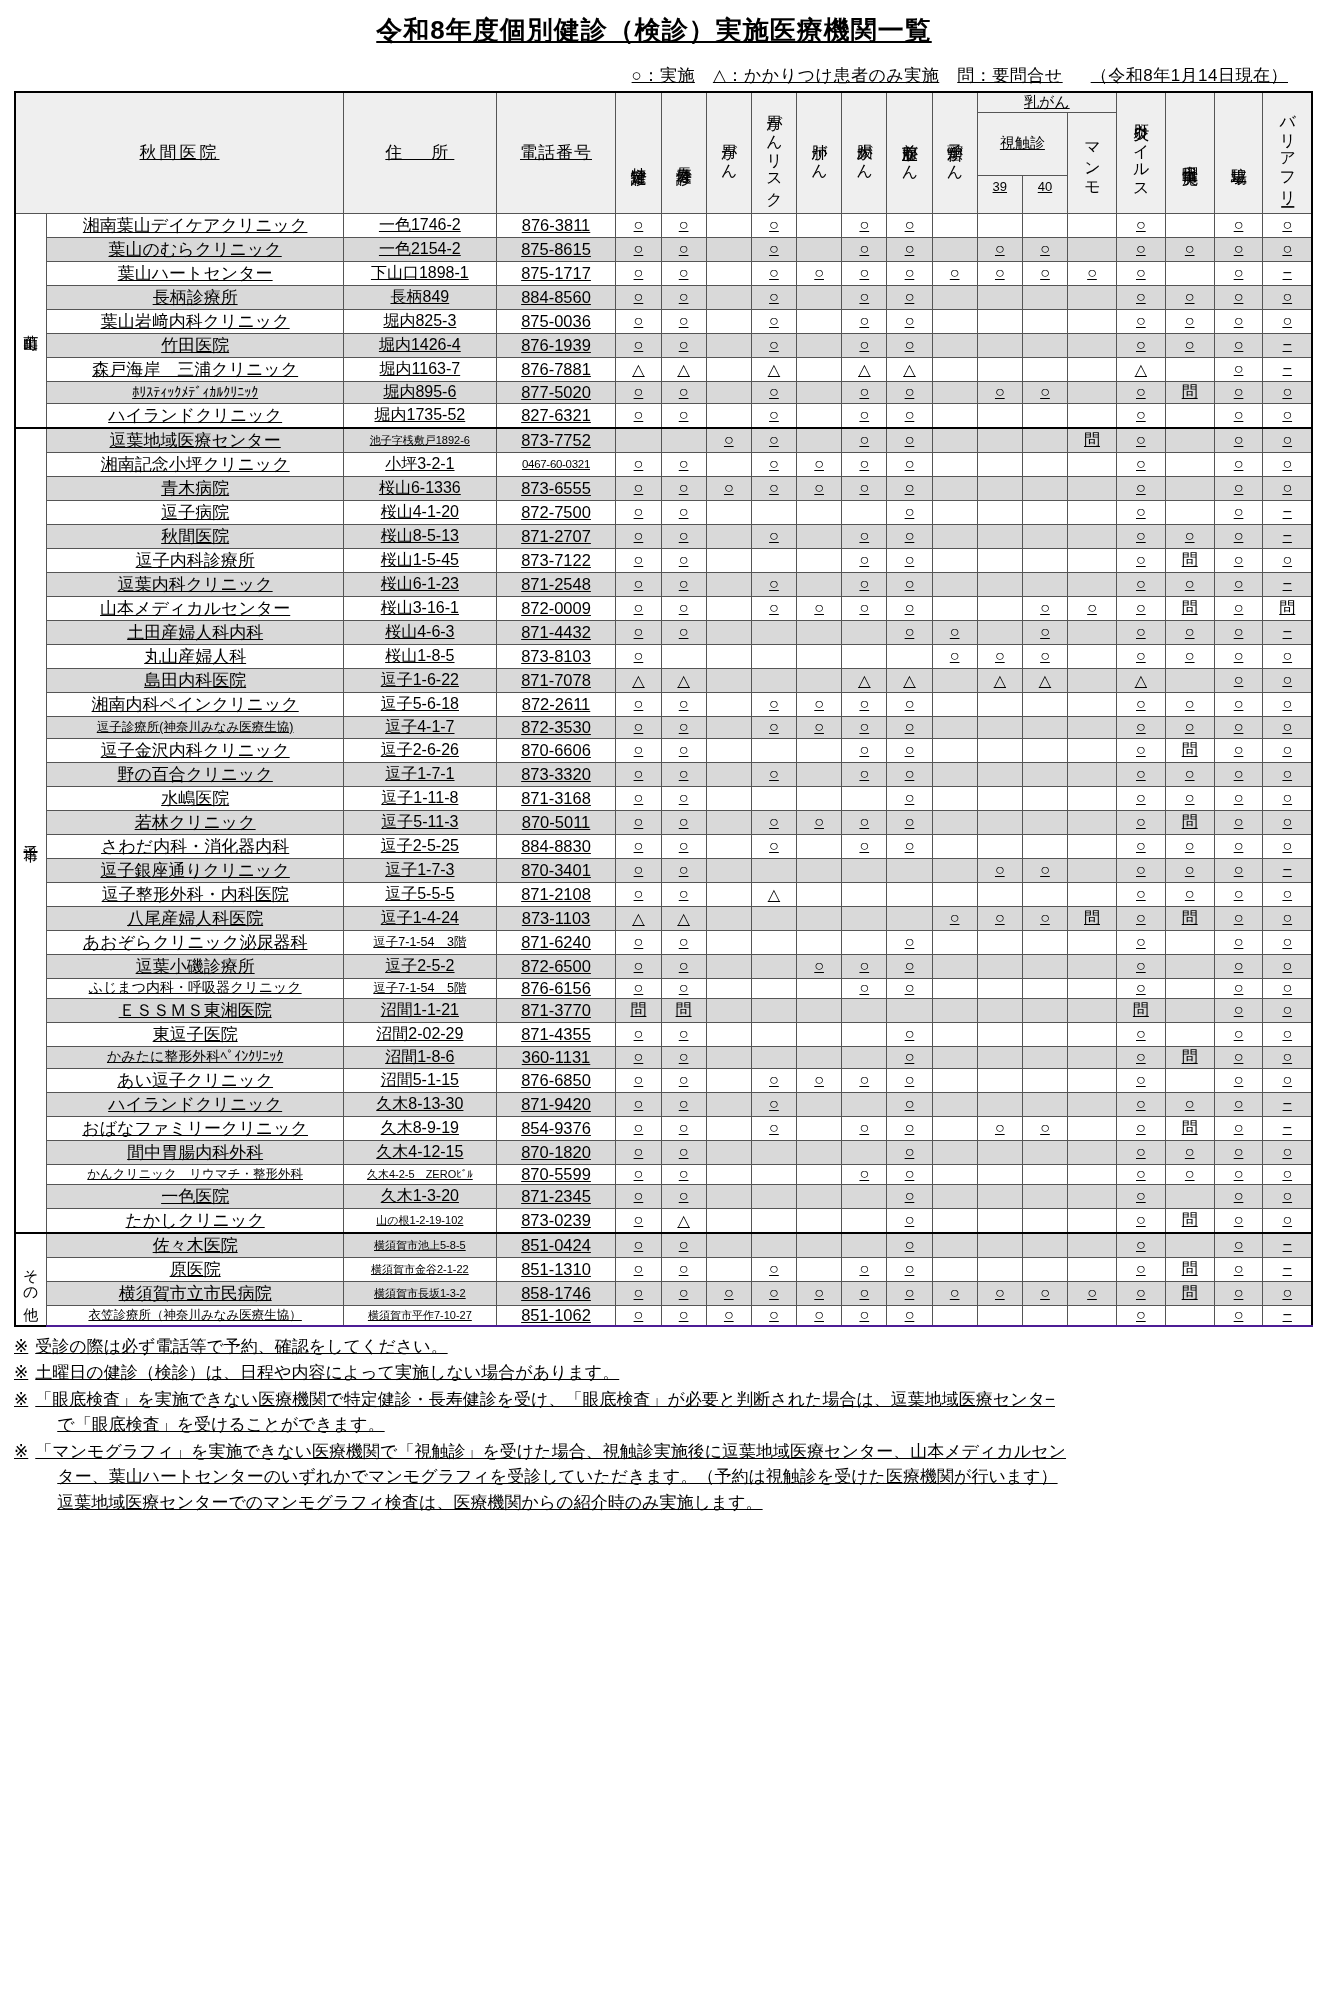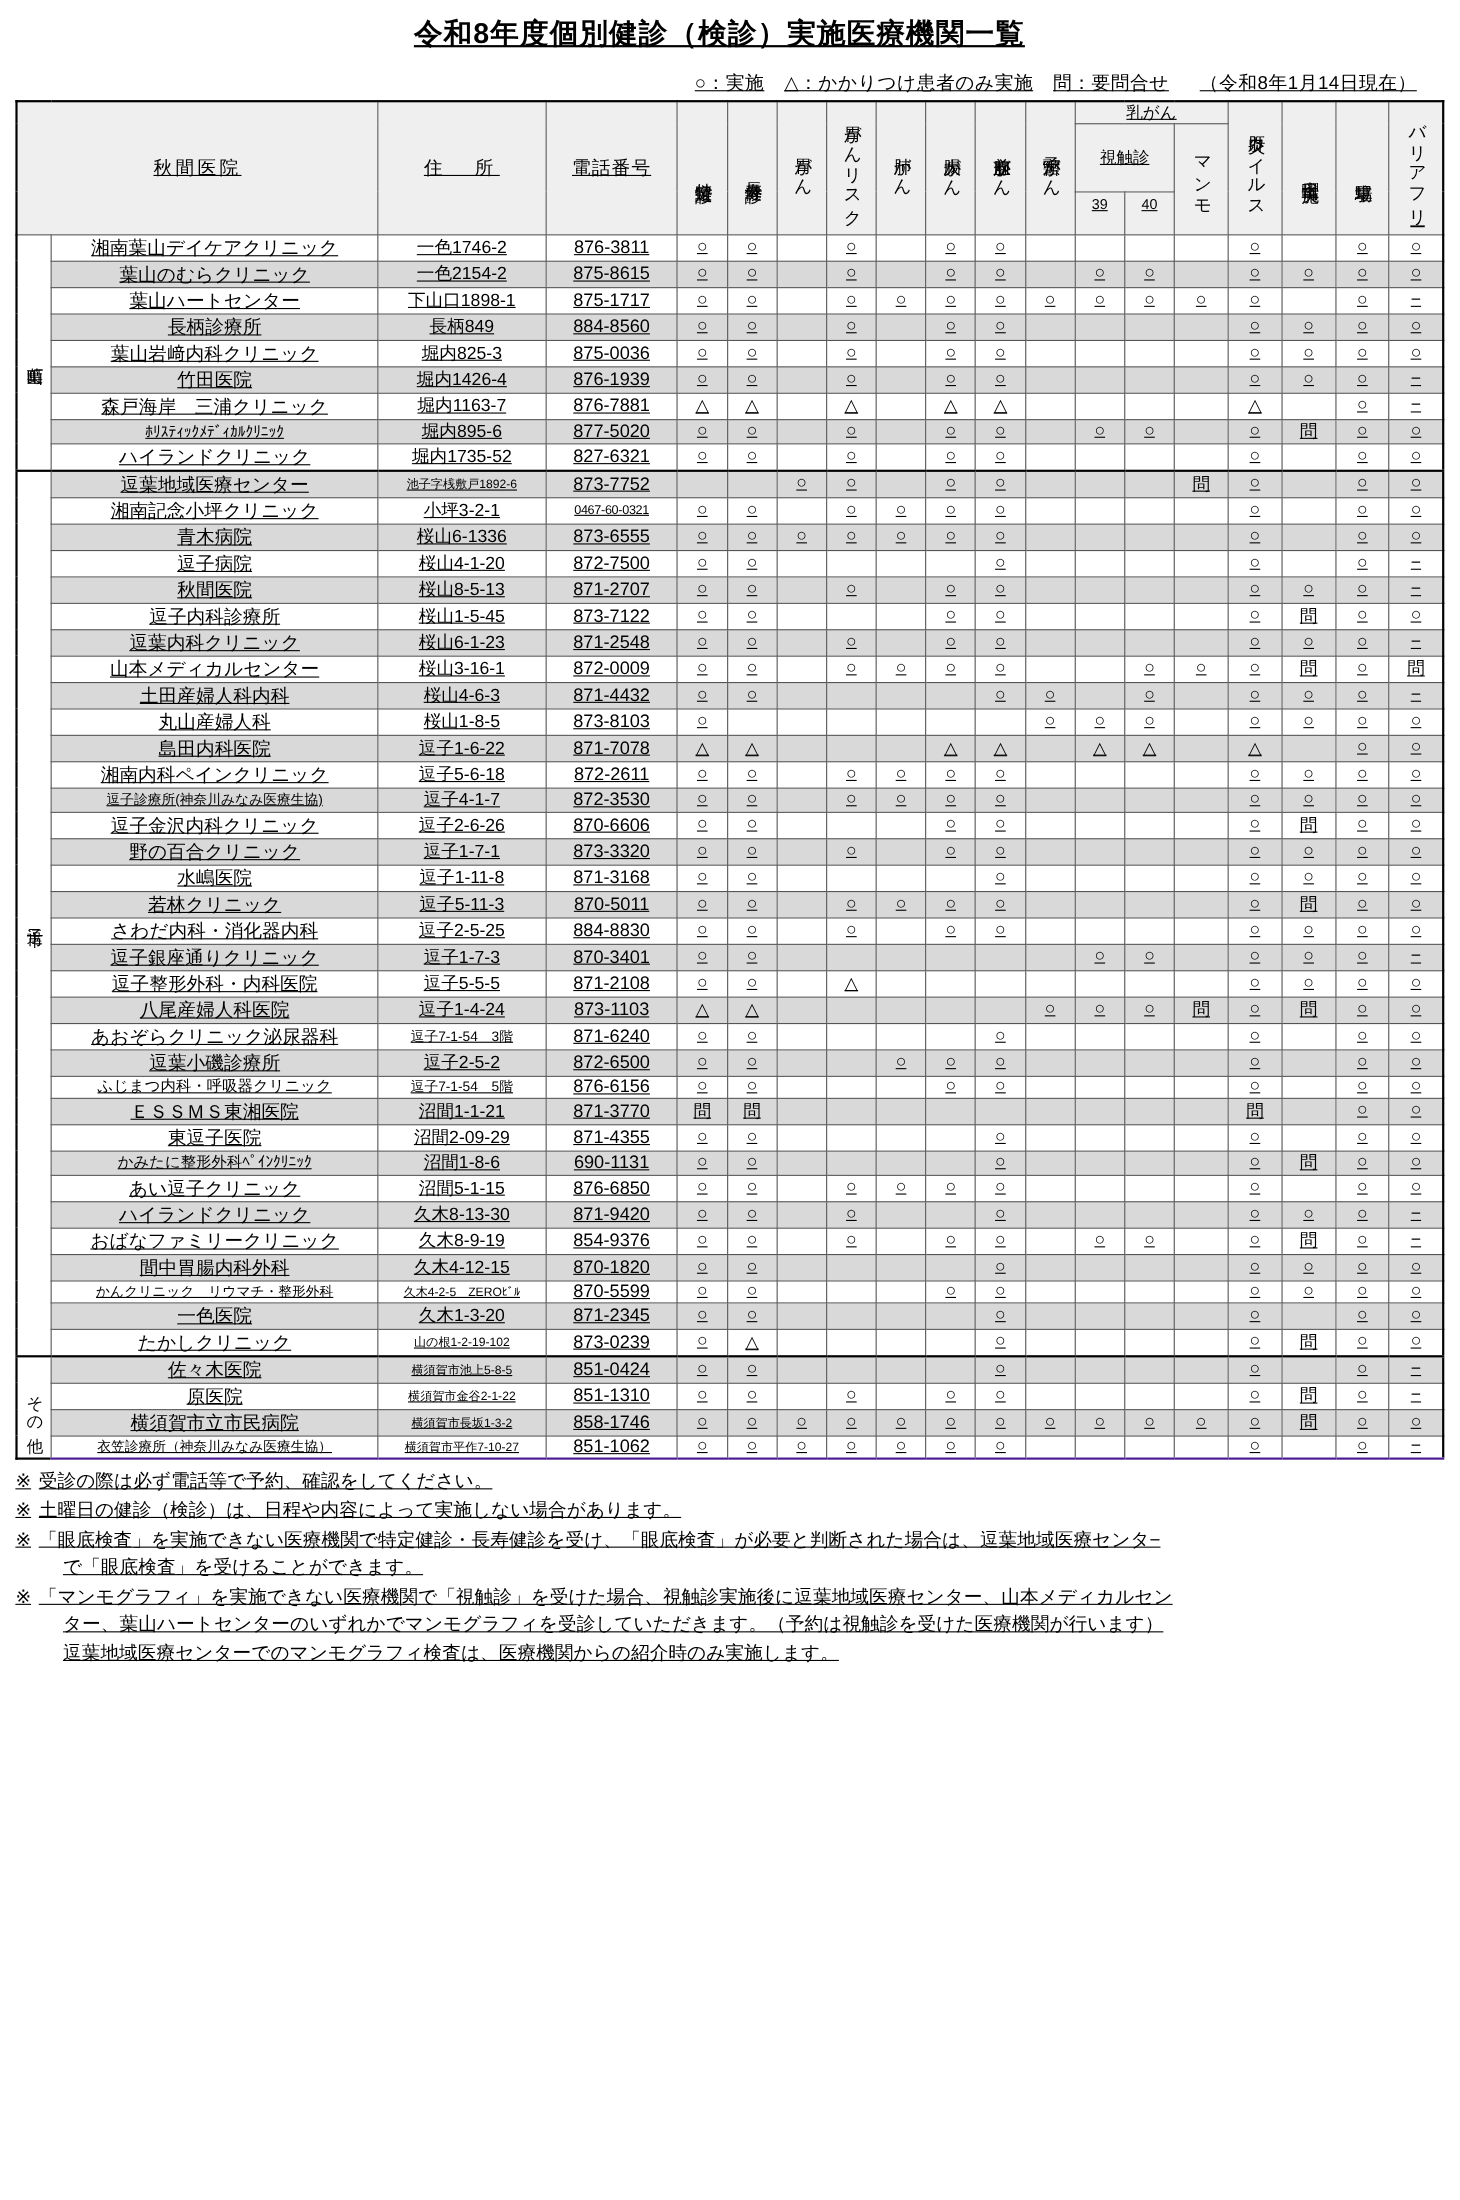--- a/index.html
+++ b/index.html
@@ -886,42 +886,42 @@
           <td class="mark"></td>
           <td class="mark"></td>
           <td class="mark"></td>
           <td class="mark">問</td>
           <td class="mark"></td>
           <td class="mark">○</td>
           <td class="mark">○</td>
         </tr>
         <tr class="norm">
           <td class="fac">東逗子医院</td>
-          <td class="addr">沼間2-09-29</td>
+          <td class="addr">沼間2-02-29</td>
           <td class="tel">871-4355</td>
           <td class="mark">○</td>
           <td class="mark">○</td>
           <td class="mark"></td>
           <td class="mark"></td>
           <td class="mark"></td>
           <td class="mark"></td>
           <td class="mark">○</td>
           <td class="mark"></td>
           <td class="mark"></td>
           <td class="mark"></td>
           <td class="mark"></td>
           <td class="mark">○</td>
           <td class="mark"></td>
           <td class="mark">○</td>
           <td class="mark">○</td>
         </tr>
         <tr class="alt">
           <td class="fac sz-s">かみたに整形外科ﾍﾟｲﾝｸﾘﾆｯｸ</td>
           <td class="addr">沼間1-8-6</td>
-          <td class="tel">690-1131</td>
+          <td class="tel">360-1131</td>
           <td class="mark">○</td>
           <td class="mark">○</td>
           <td class="mark"></td>
           <td class="mark"></td>
           <td class="mark"></td>
           <td class="mark"></td>
           <td class="mark">○</td>
           <td class="mark"></td>
           <td class="mark"></td>
           <td class="mark"></td>

